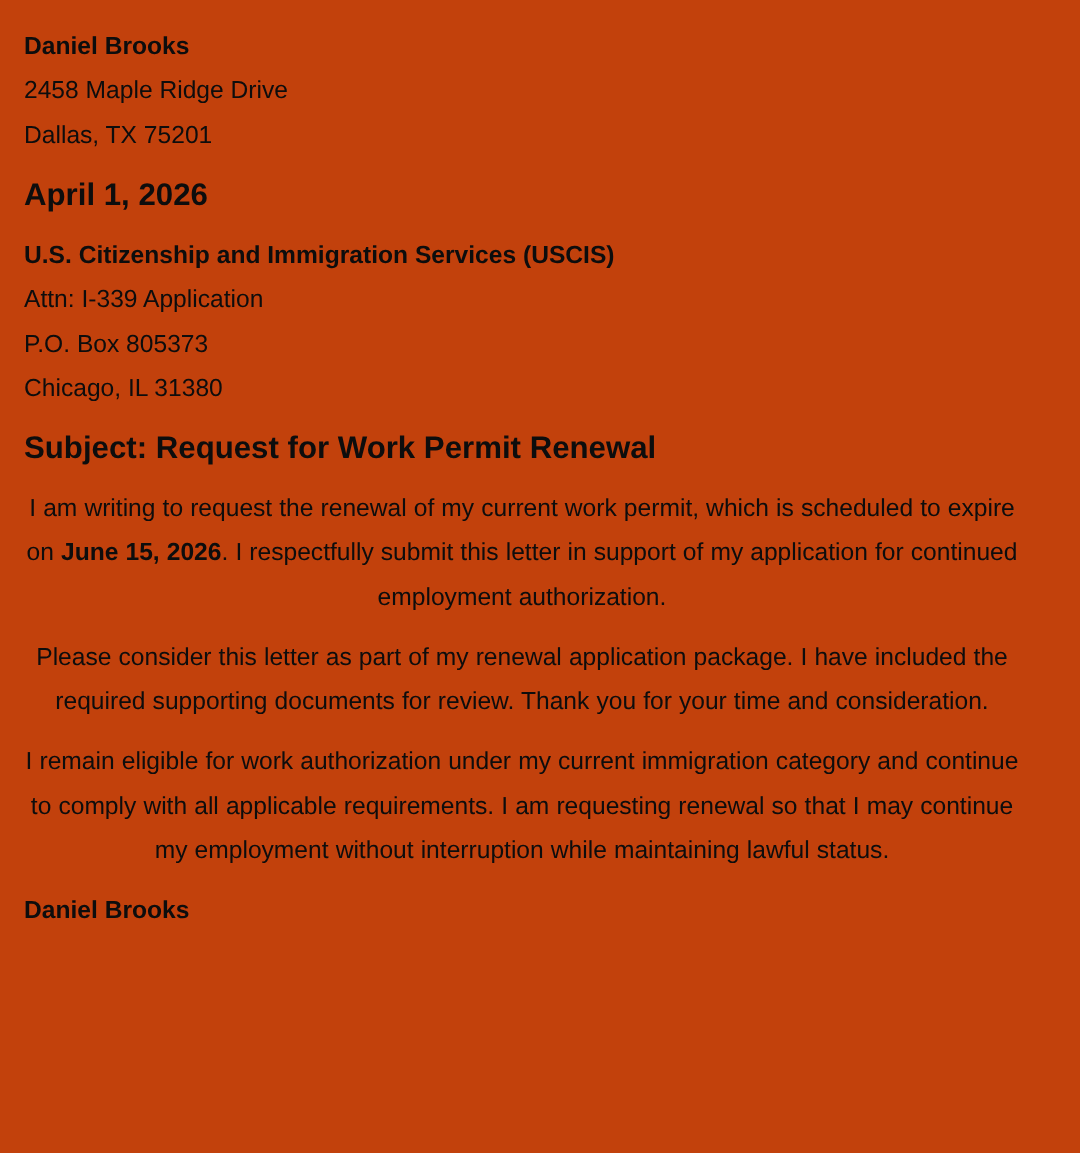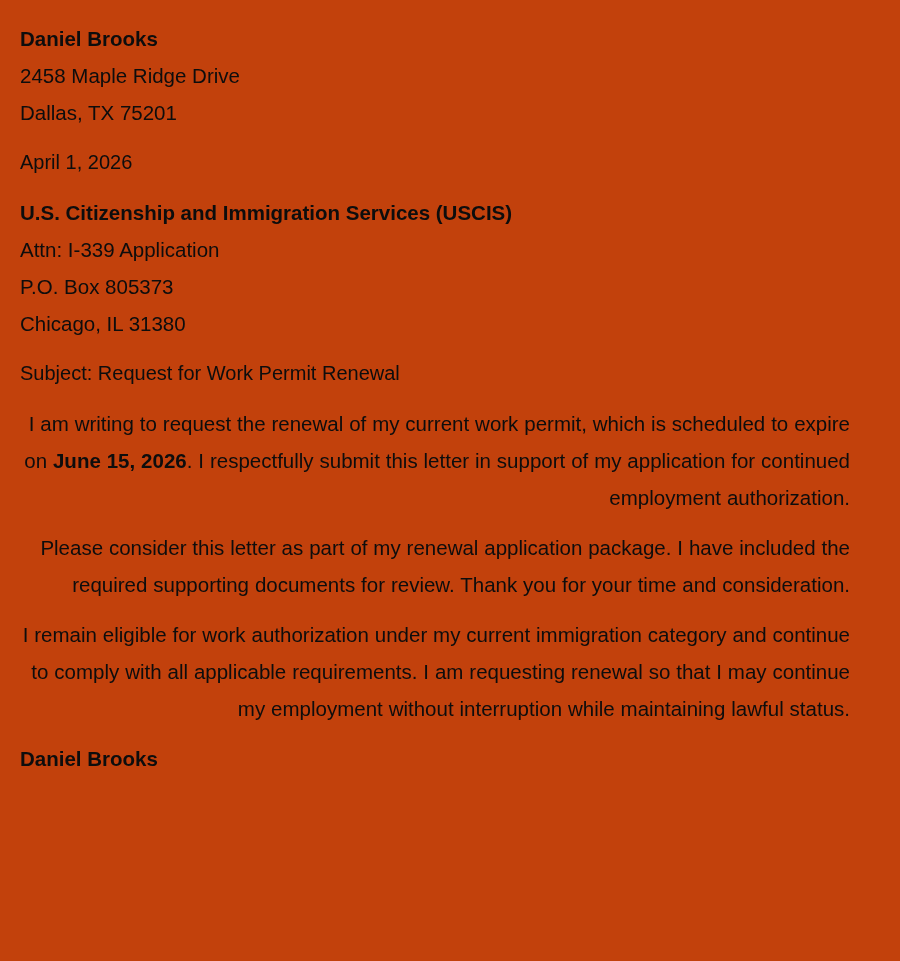--- a/index.html
+++ b/index.html
@@ -41,40 +41,40 @@
     white-space: nowrap;
   }
 
   .line.bold,
   .block.bold .line {
     font-weight: bold;
   }
 
   
   .standalone {
-    font-size: 20px;
+    font-size: 26px;
     line-height: 37px;
-    font-weight: normal;
+    font-weight: bold;
     margin: 0 0 13px 0;
   }
 
   .sender-block {
     margin-bottom: 13px;
   }
 
   .recipient-block {
     margin-bottom: 13px;
   }
 
   
   .para {
     font-size: 20.5px;
     line-height: 37px;
     margin: 0 0 13px 0;
-    text-align: right;
+    text-align: center;
     word-spacing: 0.2px;
   }
 
   .para b {
     font-weight: bold;
   }
 
   .closing-block {
     margin-top: 0;
   }

